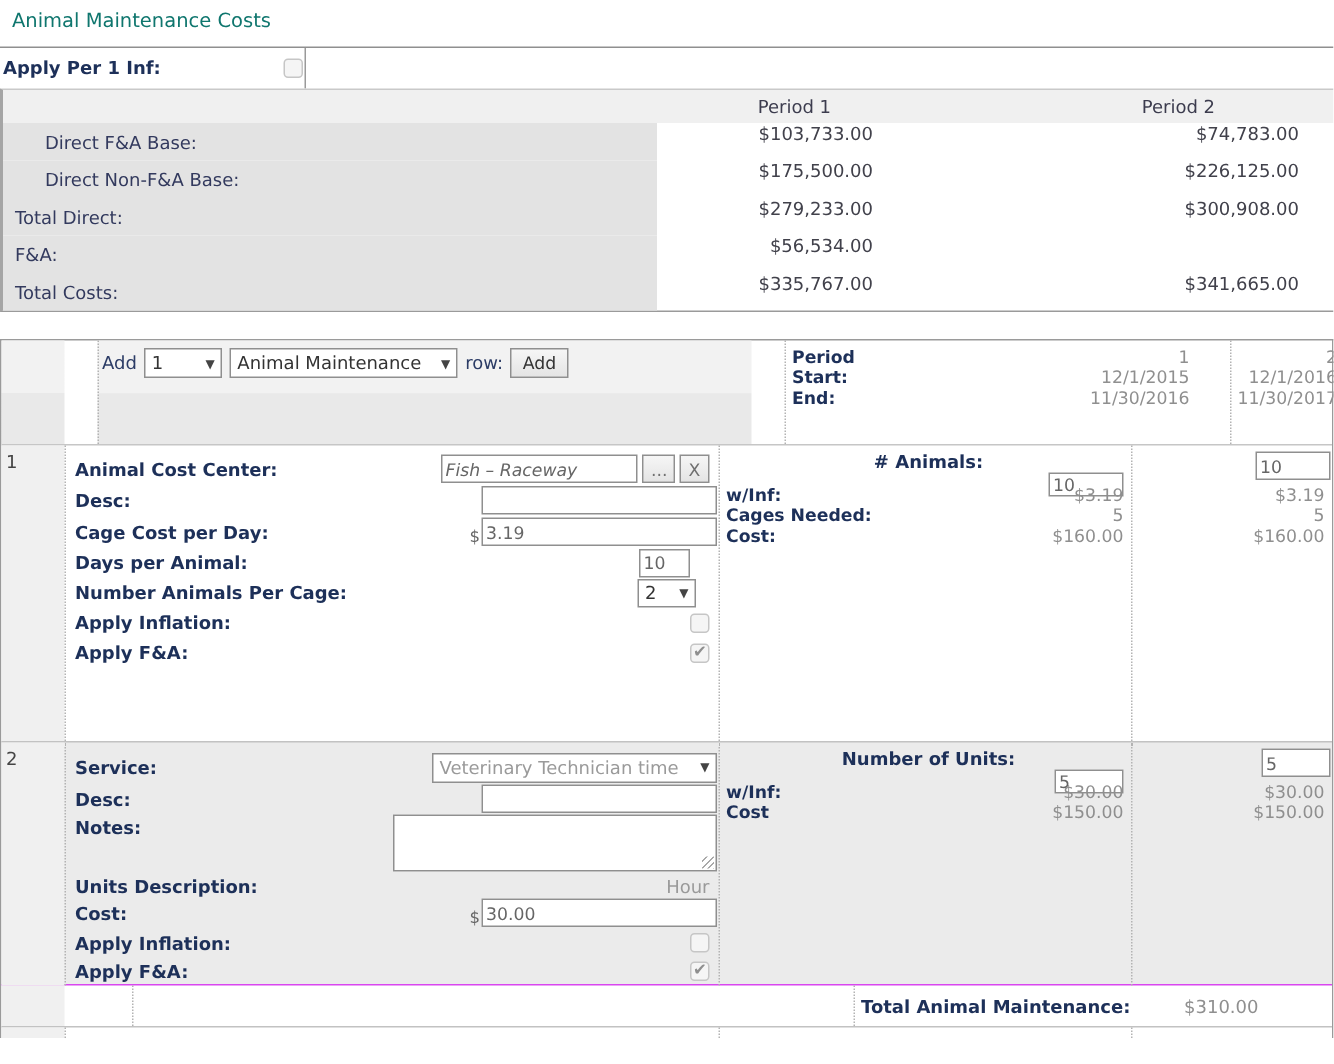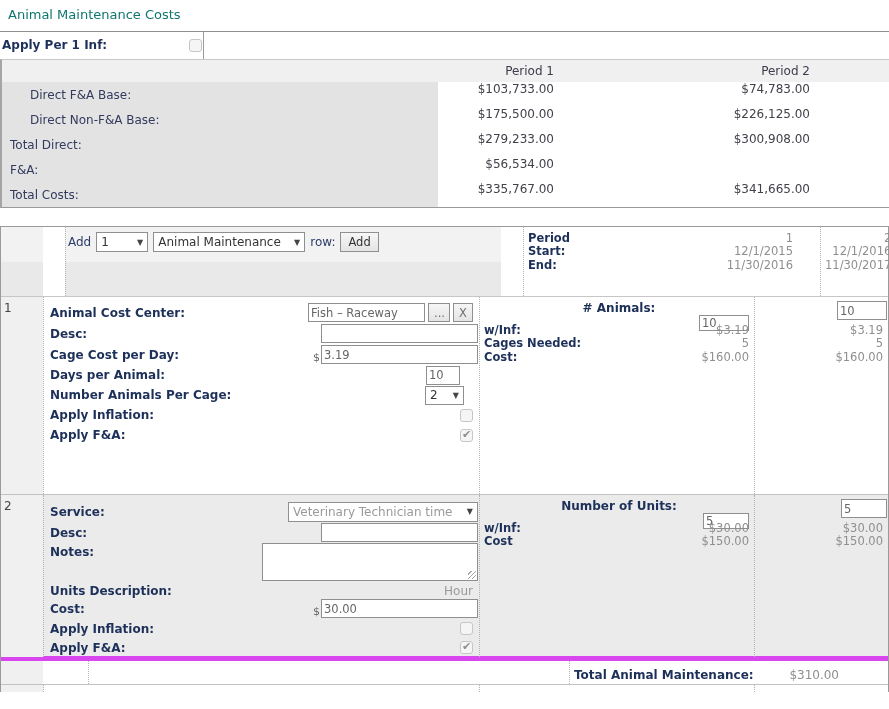--- a/index.html
+++ b/index.html
@@ -35,33 +35,33 @@
              border-top: 1px solid #c9c9c9; }
   .sum-head { display: flex; background: #f0f0f0; height: 22px; align-items: center;
               color: #3c3c4e; }
   .sum-cell-l { width: 436px; }
   .sum-cell-1 { width: 116px; text-align: right; }
   .sum-cell-2 { width: 256px; text-align: right; }
   .sum-row { display: flex; height: 25px; }
   .sum-row .sum-cell-l { background: #e3e3e3; height: 100%; display: flex; align-items: center;
                          color: #333a5e; padding-left: 8px; }
   .sum-row .sum-cell-l.indent { padding-left: 28px; }
-  .sum-val { color: #41414b; }
+  .sum-val { color: #41414b; margin-left: 28px; }
 
   
   .detail { margin-top: 18px; border: 1px solid #9a9a9a; border-bottom: none; }
   .drow { display: grid; grid-template-columns: 42px 436px 275px 1fr; }
   .cell { position: relative; }
   .c-num { background: #f0f0f0; color: #444; padding: 4px 0 0 3px; }
   .c-content, .c-p1, .c-p2 { border-left: 1px dotted #b3b3b3; }
   .r-head .c-num, .r-head .c-content {
     background: linear-gradient(to bottom, #f2f2f2 0, #f2f2f2 35px, #e9e9e9 35px); }
   .r1 { border-top: 1px solid #c6c6c6; background: #fff; }
   .r2 { border-top: 1px solid #c2c2c2; background: #ebebeb; }
-  .r-total { border-top: 5px solid #d946ef; background: #fff; gap: 45px; }
+  .r-total { border-top: 1px solid #d946ef; background: #fff; gap: 45px; }
   .r-partial { border-top: 1px solid #c2c2c2; background: #fff; height: 8px; }
   .r-head { height: 69px; gap: 22px; } .r1 { height: 198px; } .r2 { height: 162px; }
   .r-total { height: 28px; }
 
   
   .add-bar { display: flex; align-items: center; padding: 5px 0 0 2px; color: #2c3c66; }
   .add-bar > * { margin-right: 5px; }
   .fsel { border: 1px solid #8f8f8f; background: #fff; height: 20px; display: inline-flex;
           align-items: center; justify-content: space-between; padding: 0 4px; color: #333; }
   .fsel .arr { font-size: 8px; color: #444; margin-left: 6px; }
@@ -188,21 +188,21 @@
           <span class="val">11/30/2017</span>
         </div>
     </div>
   </div>
 
   <div class="drow r1">
     <div class="cell c-num">1</div>
     <div class="cell c-content" style="padding-top:5px">
       <div class="f-line" style="height:21px">
         <span class="lbl">Animal Cost Center:</span>
-        <input class="txt ctrl" style="width: 117px;" value="Fish – Raceway">
+        <input class="txt ctrl" style="width: 131px; font-style: italic;" value="Fish – Raceway">
         <button class="btn btn-small" style="margin-left:3px;width:22px">...</button>
         <button class="btn btn-small" style="margin-left:3px;margin-right:6px;width:20px">X</button>
       </div>
       <div class="f-line" style="height:21px">
         <span class="lbl">Desc:</span>
         <input class="txt ctrl mr1" style="width: 157px;" value="">
       </div>
       <div class="f-line" style="height:21px">
         <span class="lbl">Cage Cost per Day:</span>
         <span class="cur ctrl">$</span>

